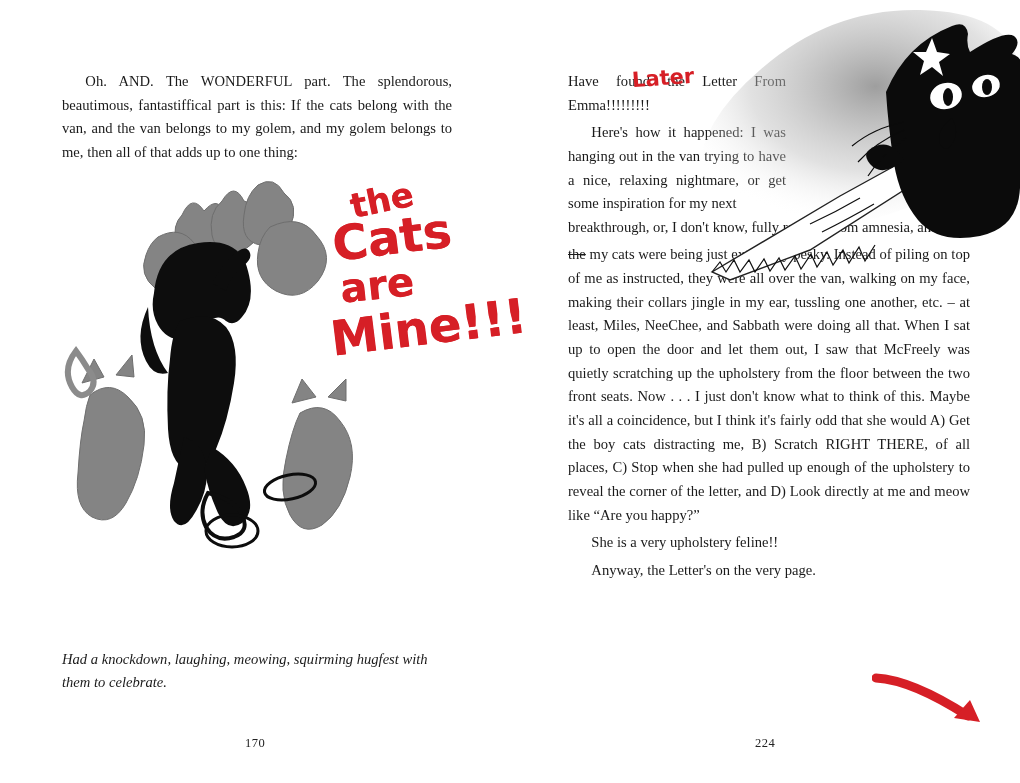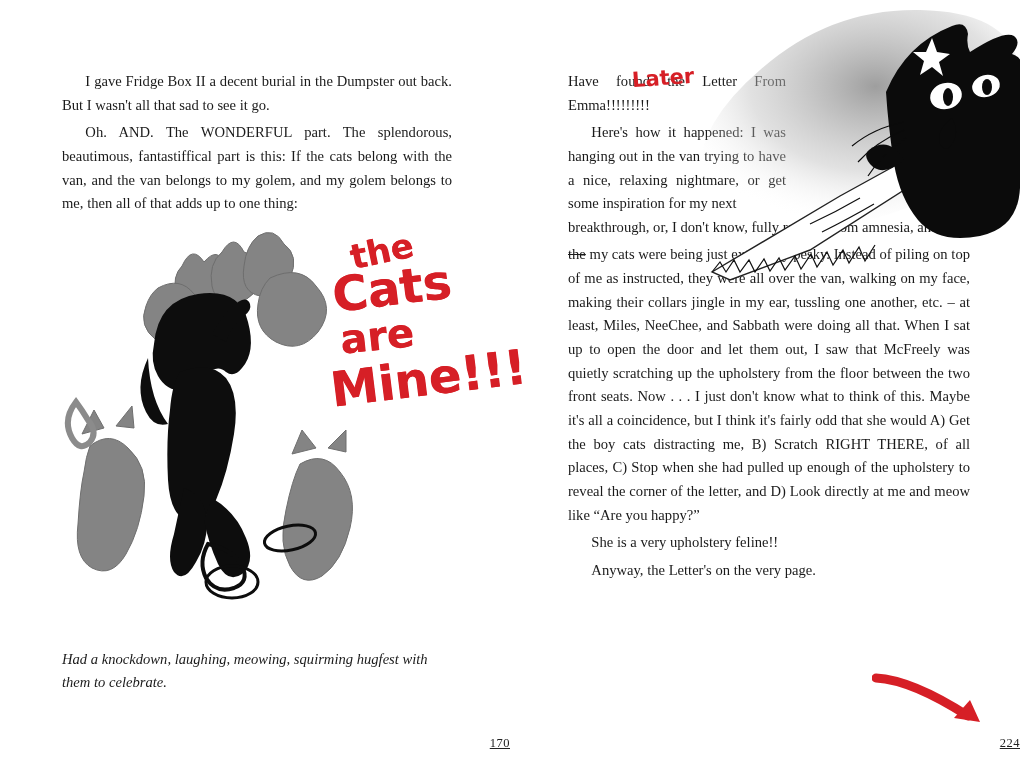--- a/index.html
+++ b/index.html
@@ -38,25 +38,24 @@
     hyphens: auto;
   }
   p.body.noindent { text-indent: 0; }
   p.body + p.body { margin-top: 4px; }
 
   .folio {
     position: absolute;
     bottom: 32px;
     left: 0;
     width: 100%;
-    text-align: right;
+    text-align: center;
     font-size: 12.5px;
     letter-spacing: 0.5px;
     color: #222;
-    text-decoration: underline;
   }
 
   
   .art-left {
     position: relative;
     width: 100%;
     height: 400px;
     margin-top: 10px;
   }
   .handwriting {
@@ -125,21 +124,20 @@
     pointer-events: none;
   }
 </style>
 </head>
 <body>
 
 <div class="spread">
 
   <div class="page page-left">
 
-    <p class="body">I gave Fridge Box II a decent burial in the Dumpster out back. But I wasn't all that sad to see it go.</p>
     <p class="body">Oh. AND. The WONDERFUL part. The splendorous, beautimous, fantastiffical part is this: If the cats belong with the van, and the van belongs to my golem, and my golem belongs to me, then all of that adds up to one thing:</p>
 
     <div class="art-left">
 
       <svg class="girl-art" viewBox="0 0 300 400">
         <g fill="#6f6f6f" opacity="0.85" stroke="#555" stroke-width="1">
 
           <path d="M120 40 q10 -22 22 -4 q14 -16 20 2 q16 6 10 26 q-6 22 -28 22 q-26 2 -30 -18 q-4 -18 6 -28z"></path>
           <path d="M160 26 q12 -20 22 0 q18 4 16 24 q-2 22 -22 26 q-22 4 -26 -16 q-4 -22 10 -34z"></path>
           <path d="M196 10 q16 -10 26 8 q16 12 6 34 q-10 22 -30 18 q-20 -4 -16 -30 q2 -20 14 -30z"></path>

